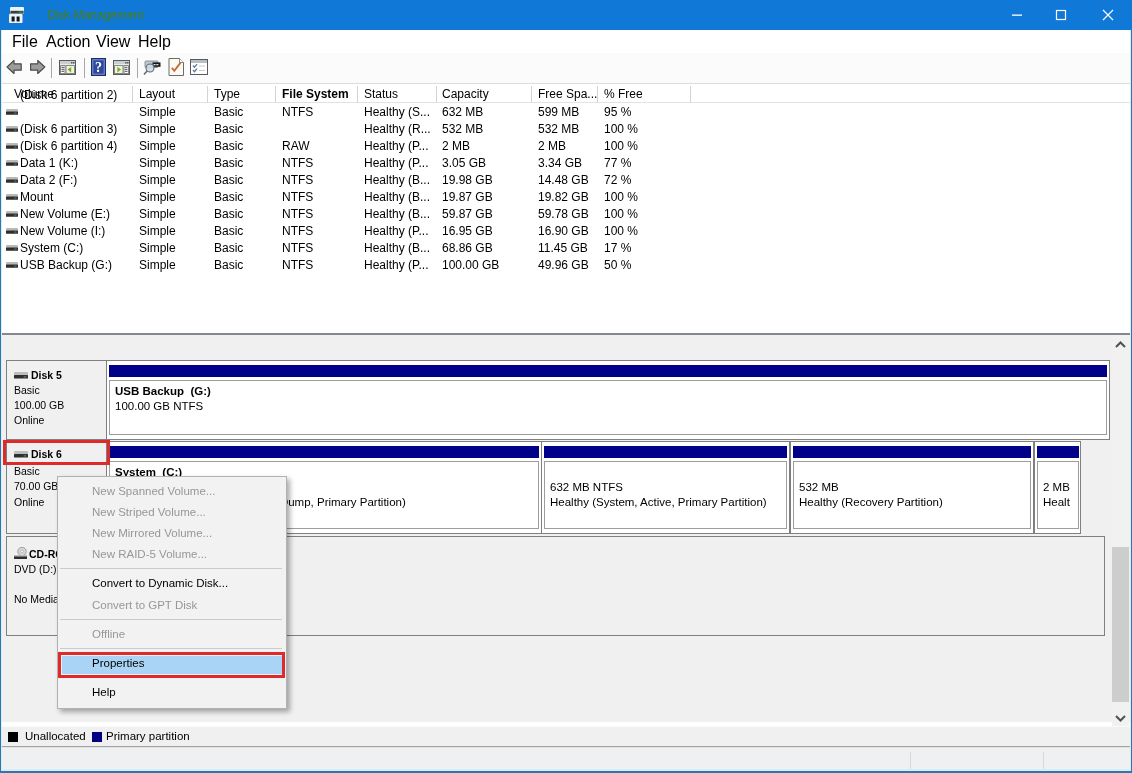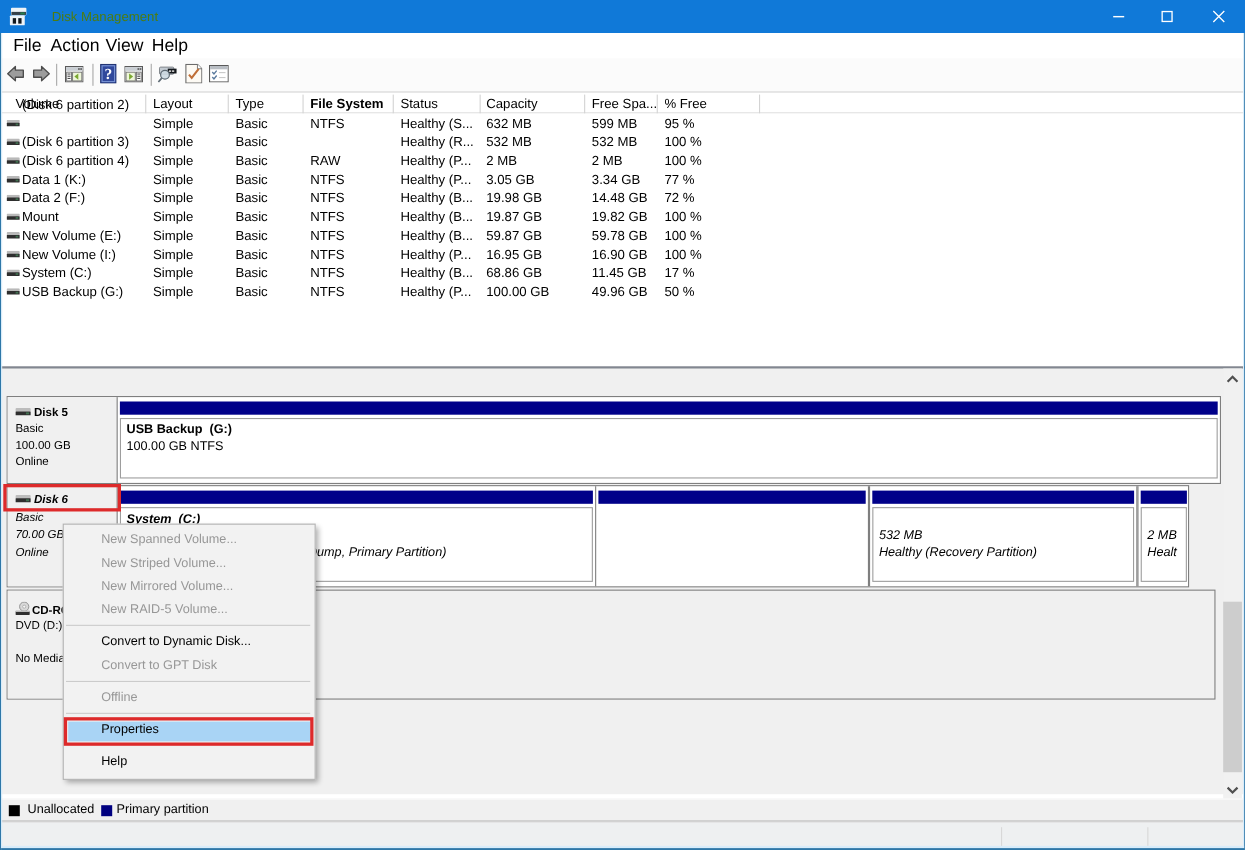--- a/index.html
+++ b/index.html
@@ -311,39 +311,44 @@
   </div>
   <div class="abs partarea" style="left:100px; right:0;">
     <div class="abs navy"></div>
     <div class="abs pbody">
       <div style="font-weight:bold;">USB Backup&nbsp; (G:)</div>
       <div>100.00 GB NTFS</div>
     </div>
   </div>
 </div>
 
-<div class="abs diskrow" style="left:6px; top:441px; width:1075px; height:93px;font-style:italic;">
+<div class="abs diskrow" style="left:6px; top:441px; width:1075px; height:93px;">
   <div class="abs dlabel">
     <div style="padding-top:6px; font-weight:bold;"><svg style="vertical-align:-1px;" width="14" height="8" viewBox="0 0 14 8">
           <rect x="0" y="0" width="14" height="3.4" rx="1" fill="#bcbcbc"></rect>
           <rect x="0" y="3" width="14" height="3.6" rx="0.5" fill="#2e2e2e"></rect>
           <rect x="9.6" y="3.9" width="2.8" height="1.8" fill="#3f6f4f"></rect>
         </svg> Disk 6</div>
     <div style="line-height:15.3px; padding-top:4px;">Basic<br>70.00 GB<br>Online</div>
   </div>
   <div class="abs" style="left:100px; top:0; width:434px; height:91px;">
     <div class="abs navy"></div>
     <div class="abs pbody">
       <div style="font-weight:bold;">System&nbsp; (C:)</div>
       <div>68.86 GB NTFS</div>
       <div>Healthy (Boot, Page File, Crash Dump, Primary Partition)</div>
     </div>
   </div>
   <div class="abs part" style="left:534px; width:249px;">
     <div class="abs navy"></div>
+    <div class="abs pbody">
+      <div>&nbsp;</div>
+      <div>632 MB NTFS</div>
+      <div>Healthy (System, Active, Primary Partition)</div>
+    </div>
   </div>
   <div class="abs part" style="left:783px; width:244px;">
     <div class="abs navy"></div>
     <div class="abs pbody">
       <div>&nbsp;</div>
       <div>532 MB</div>
       <div>Healthy (Recovery Partition)</div>
     </div>
   </div>
   <div class="abs" style="left:1027px; top:0; width:47px; height:91px; border-left:1px solid #7f7f7f;">

